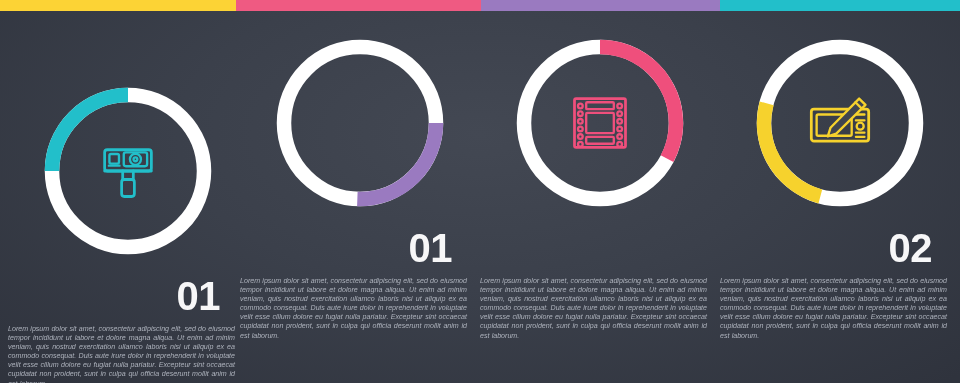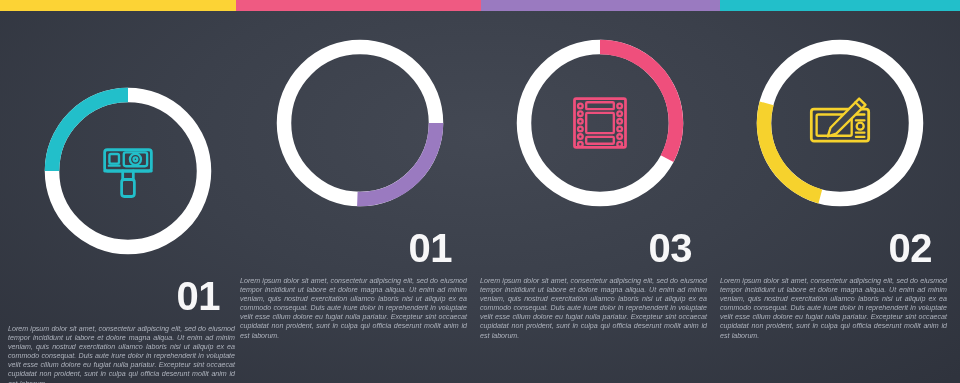--- a/index.html
+++ b/index.html
@@ -138,21 +138,20 @@
               <circle cx="50.5" cy="30.4" r="2.2" stroke="#ef4f7c" fill="none" stroke-width="2.2" stroke-linecap="round" stroke-linejoin="round"></circle>
               <circle cx="13.5" cy="37.6" r="2.2" stroke="#ef4f7c" fill="none" stroke-width="2.2" stroke-linecap="round" stroke-linejoin="round"></circle>
               <circle cx="50.5" cy="37.6" r="2.2" stroke="#ef4f7c" fill="none" stroke-width="2.2" stroke-linecap="round" stroke-linejoin="round"></circle>
               <circle cx="13.5" cy="44.8" r="2.2" stroke="#ef4f7c" fill="none" stroke-width="2.2" stroke-linecap="round" stroke-linejoin="round"></circle>
               <circle cx="50.5" cy="44.8" r="2.2" stroke="#ef4f7c" fill="none" stroke-width="2.2" stroke-linecap="round" stroke-linejoin="round"></circle>
               <circle cx="13.5" cy="52" r="2.2" stroke="#ef4f7c" fill="none" stroke-width="2.2" stroke-linecap="round" stroke-linejoin="round"></circle>
               <circle cx="50.5" cy="52" r="2.2" stroke="#ef4f7c" fill="none" stroke-width="2.2" stroke-linecap="round" stroke-linejoin="round"></circle>
             </svg>
           </div>
         </div>
-        <div class="num">03</div>
         <div class="body">Lorem ipsum dolor sit amet, consectetur adipiscing elit, sed do eiusmod tempor incididunt ut labore et dolore magna aliqua. Ut enim ad minim veniam, quis nostrud exercitation ullamco laboris nisi ut aliquip ex ea commodo consequat. Duis aute irure dolor in reprehenderit in voluptate velit esse cillum dolore eu fugiat nulla pariatur. Excepteur sint occaecat cupidatat non proident, sunt in culpa qui officia deserunt mollit anim id est laborum.</div>
       </div>
       <div class="col" style="left: 720px;">
         <div class="ringwrap">
           <svg viewBox="0 0 178 178">
             <circle cx="89" cy="89" r="76" stroke="#ffffff" fill="none" stroke-width="14.5"></circle>
             <path d="M 69.33 162.41 A 76 76 0 0 1 15.59 69.33" stroke="#f6d22d" fill="none" stroke-width="14.5" stroke-linecap="butt"></path>
           </svg>
           <div class="icon">
             <svg viewBox="0 0 64 64">

